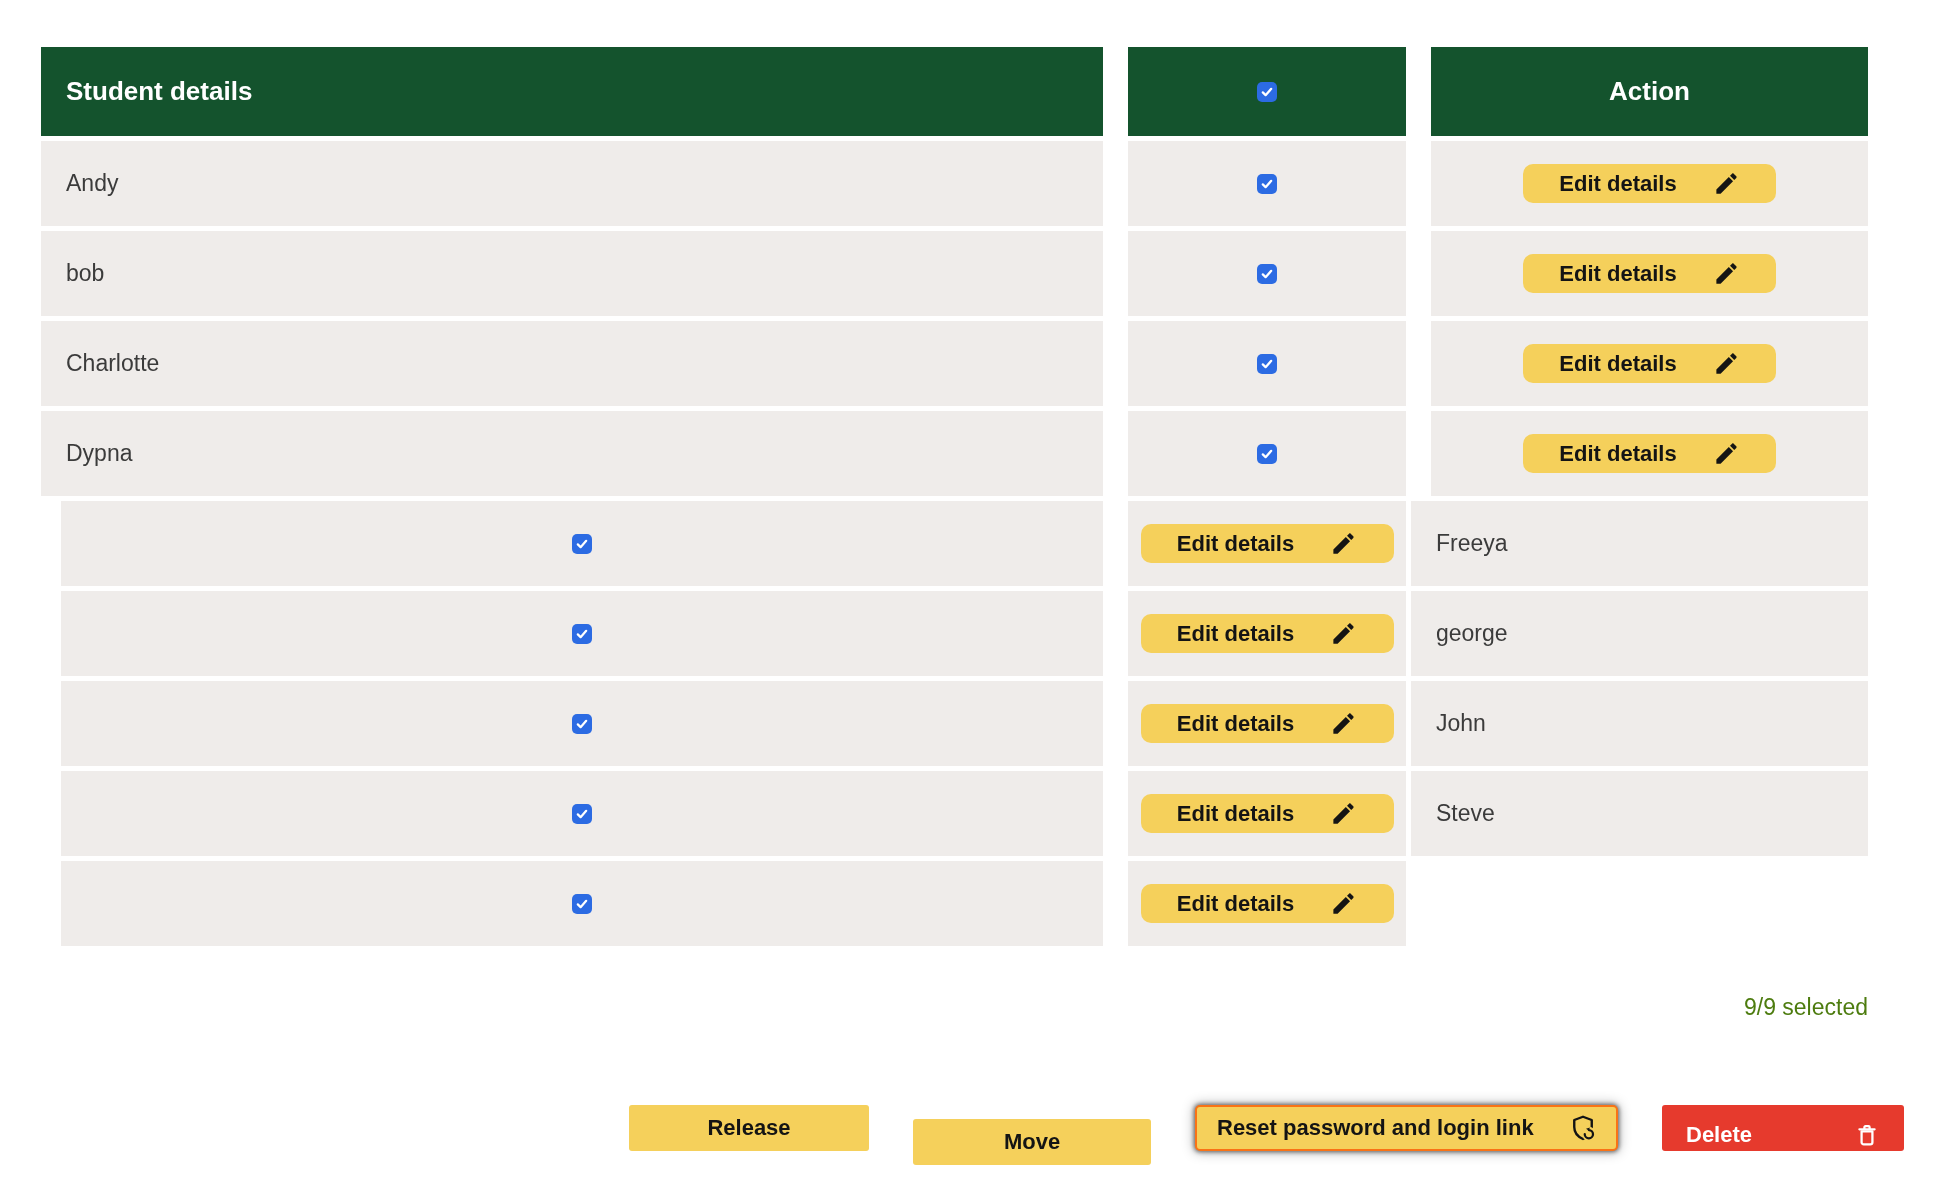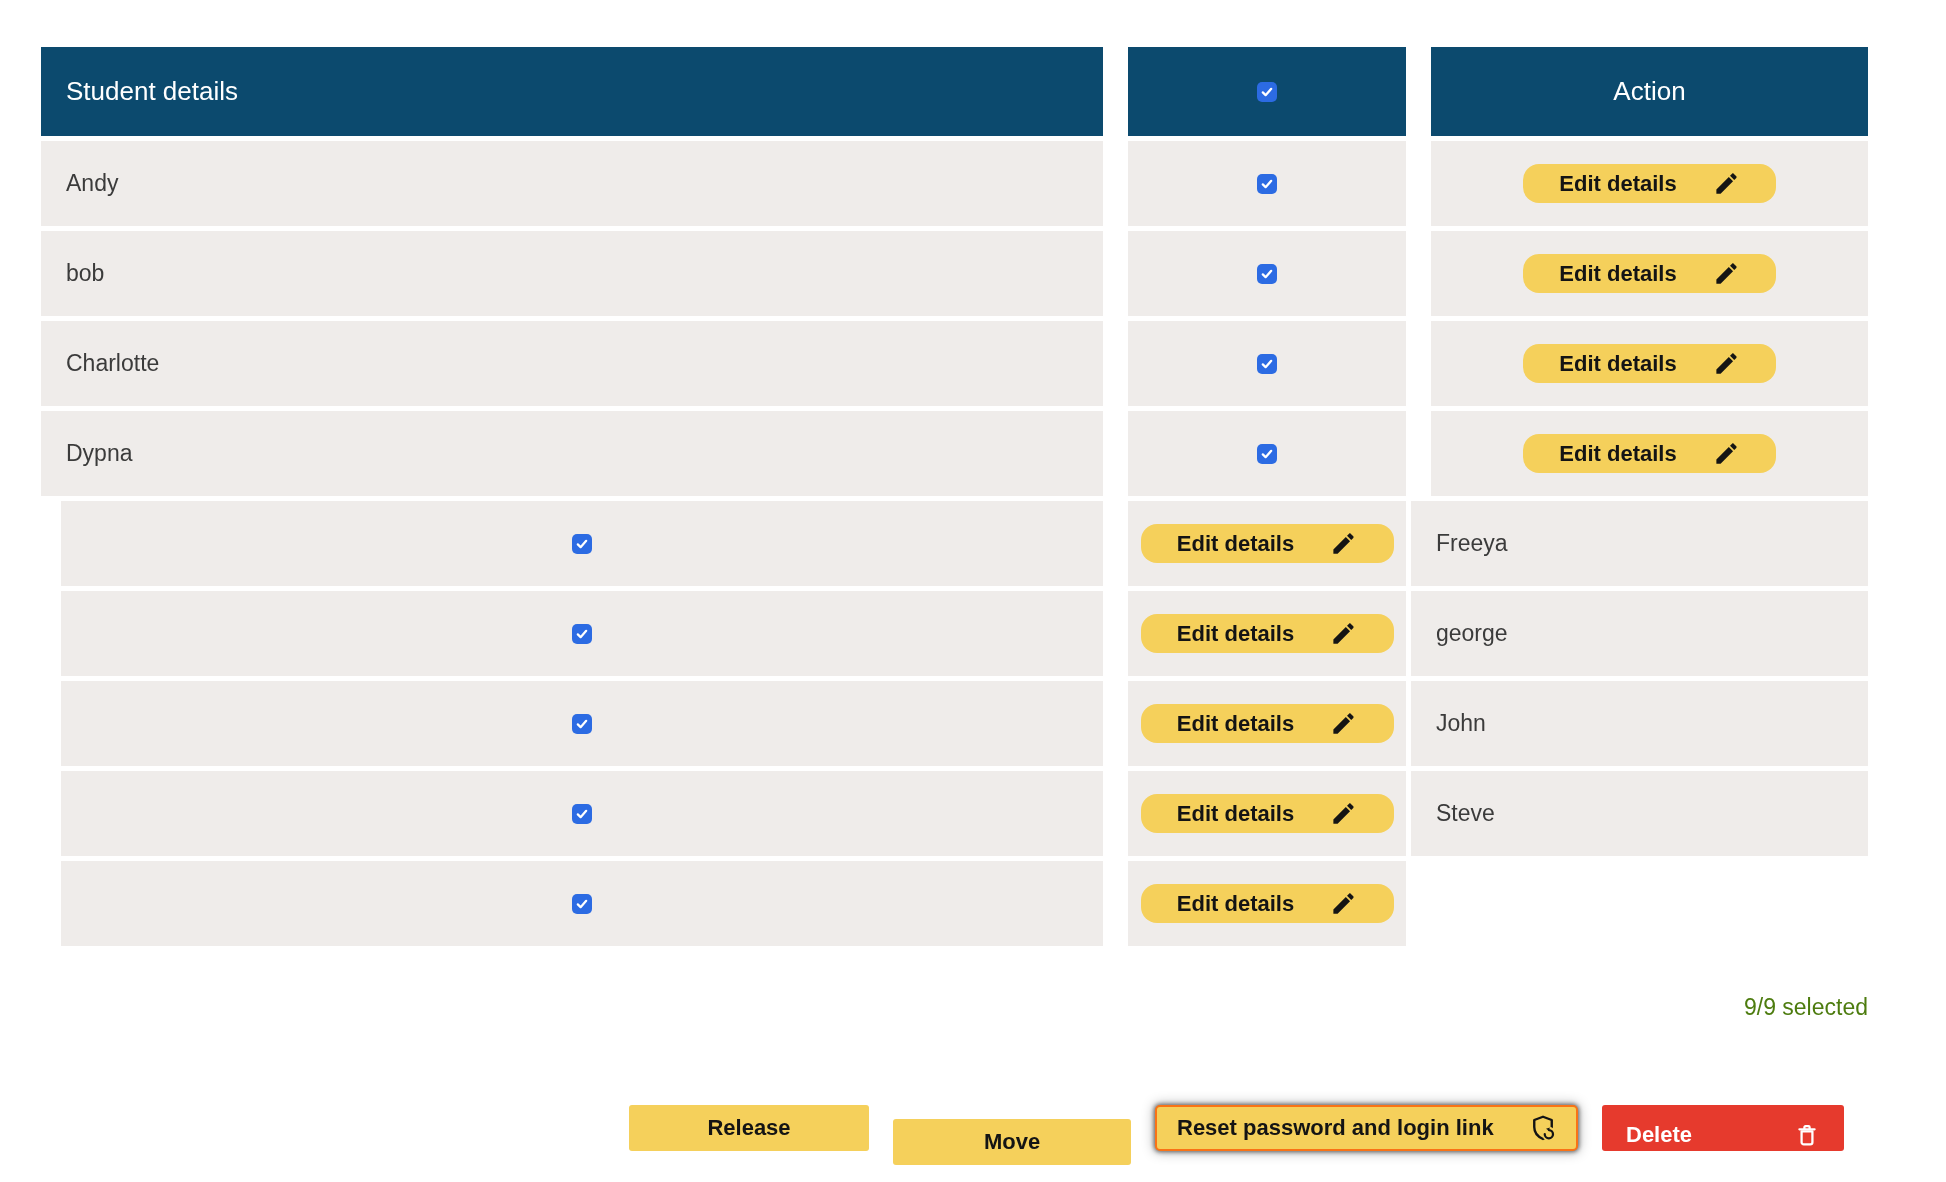--- a/index.html
+++ b/index.html
@@ -8,48 +8,48 @@
 
   
   .table-grid {
     position: absolute; left: 41px; top: 47px; width: 1827px;
     display: grid;
     grid-template-columns: 1062px 298px 457px;
     grid-template-rows: 89px repeat(9, 85px);
     gap: 5px;
   }
   .cell { background: #EFECEA; display: flex; align-items: center; }
-  .cell.header { background: #0c4a6e; color: #ffffff; font-weight: normal; font-size: 26px; }
+  .cell.header { background: #14532d; color: #ffffff; font-weight: bold; font-size: 26px; }
   .name-col { padding-left: 25px; font-size: 23px; color: #3B3B3B; justify-content: flex-start; }
   .center { justify-content: center; margin-left: 20px; }
 
   
   .checkbox {
     width: 20px; height: 20px; border-radius: 5px; background: #2C6BE3;
     display: inline-flex; align-items: center; justify-content: center; cursor: pointer;
     flex: 0 0 auto;
   }
   .checkbox svg { width: 14px; height: 14px; display: block; }
 
   
   .edit-btn {
-    width: 253px; height: 39px; background: #F5D05B; border: none; border-radius: 16px;
+    width: 253px; height: 39px; background: #F5D05B; border: none; border-radius: 10px;
     display: flex; align-items: center; justify-content: center; gap: 36px;
     font-family: inherit; font-size: 22px; font-weight: bold; color: #141414; cursor: pointer;
   }
   .edit-btn svg { width: 27px; height: 27px; display: block; }
 
   
   .selected-count {
     position: absolute; top: 994px; right: 78px;
     font-size: 23px; color: #4d7c0f;
   }
   .actions-bar {
     position: absolute; left: 629px; top: 1090px;
-    display: flex; align-items: center; gap: 24px;
+    display: flex; align-items: center; gap: 44px;
   }
   .action-btn {
     height: 46px; border: none; border-radius: 3px; background: #F5D05B;
     font-family: inherit; font-size: 22px; font-weight: bold; color: #141414; cursor: pointer;
     display: flex; align-items: center; justify-content: center;
   }
   .btn-release { width: 240px; }
   .btn-move    { width: 238px; margin-top: 29px; }
   .btn-reset   {
     width: 423px; justify-content: space-between; padding: 0 18px 0 20px;

